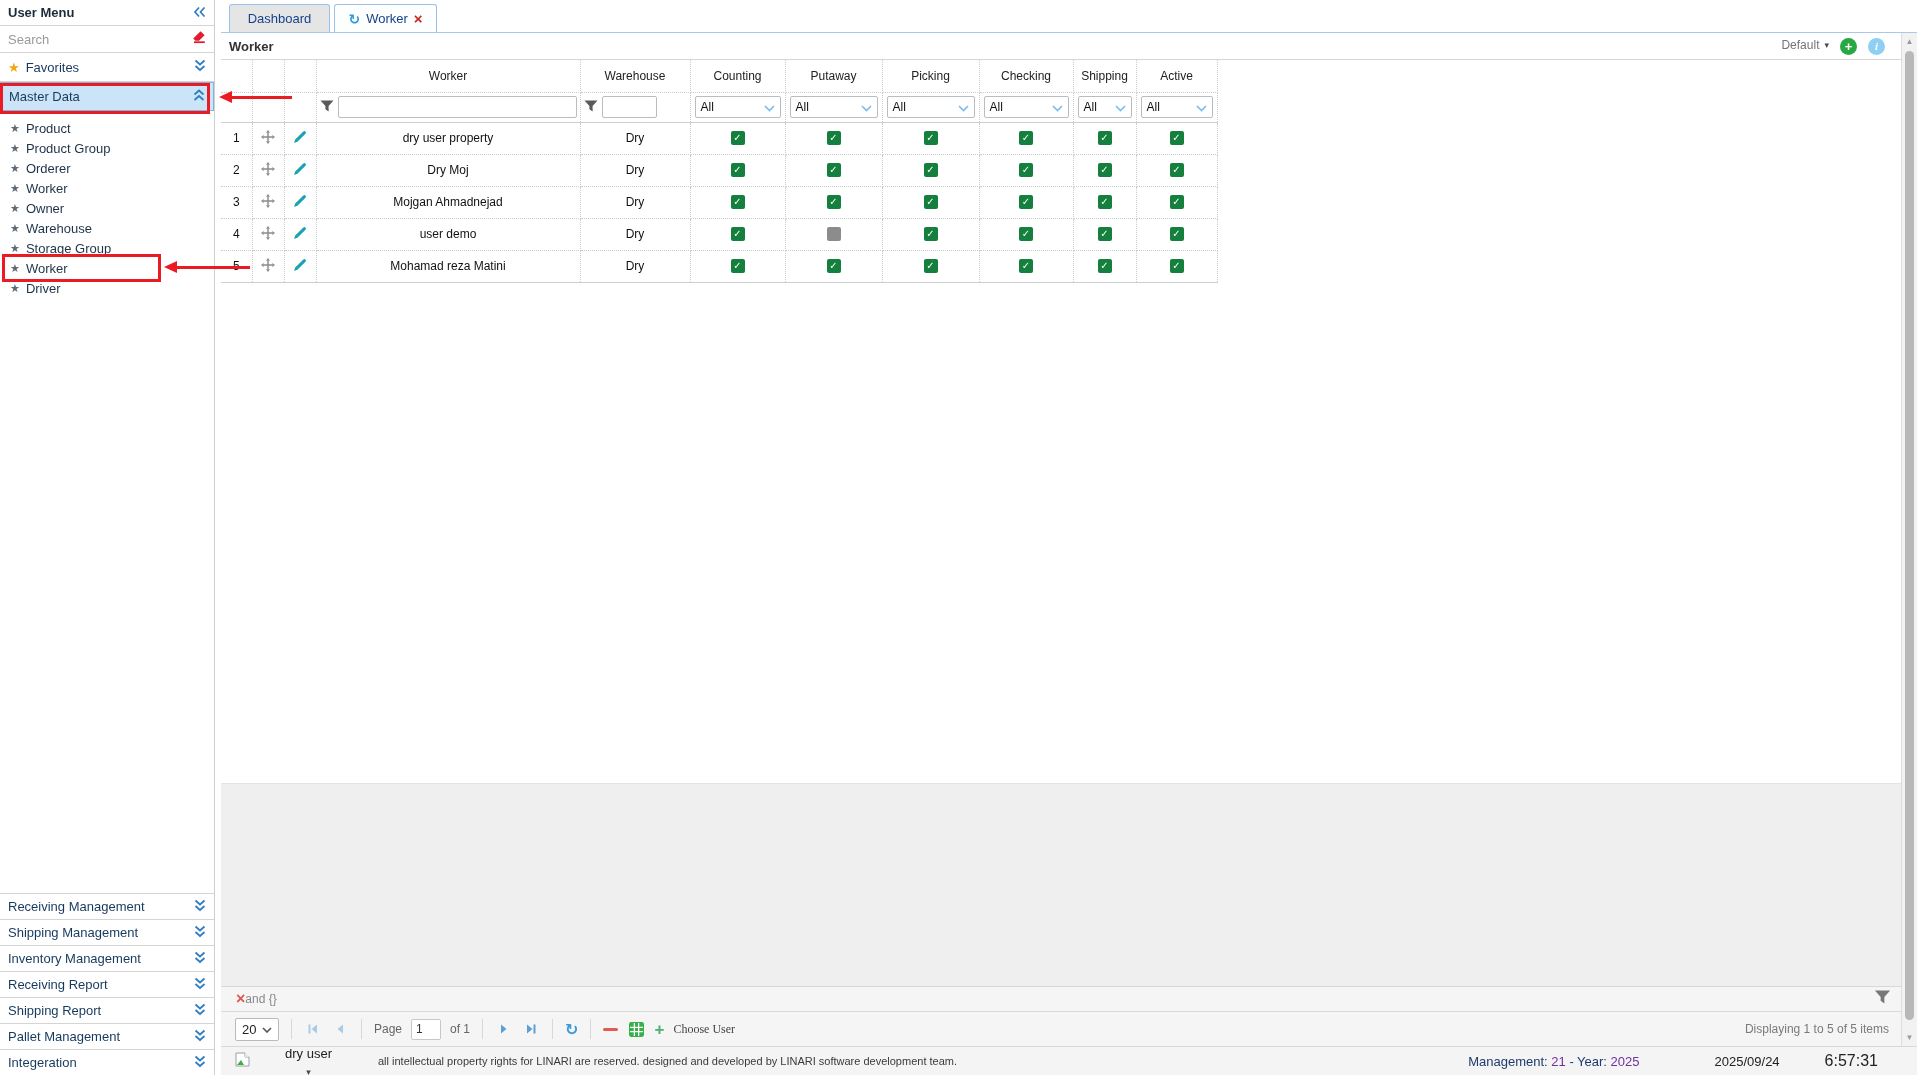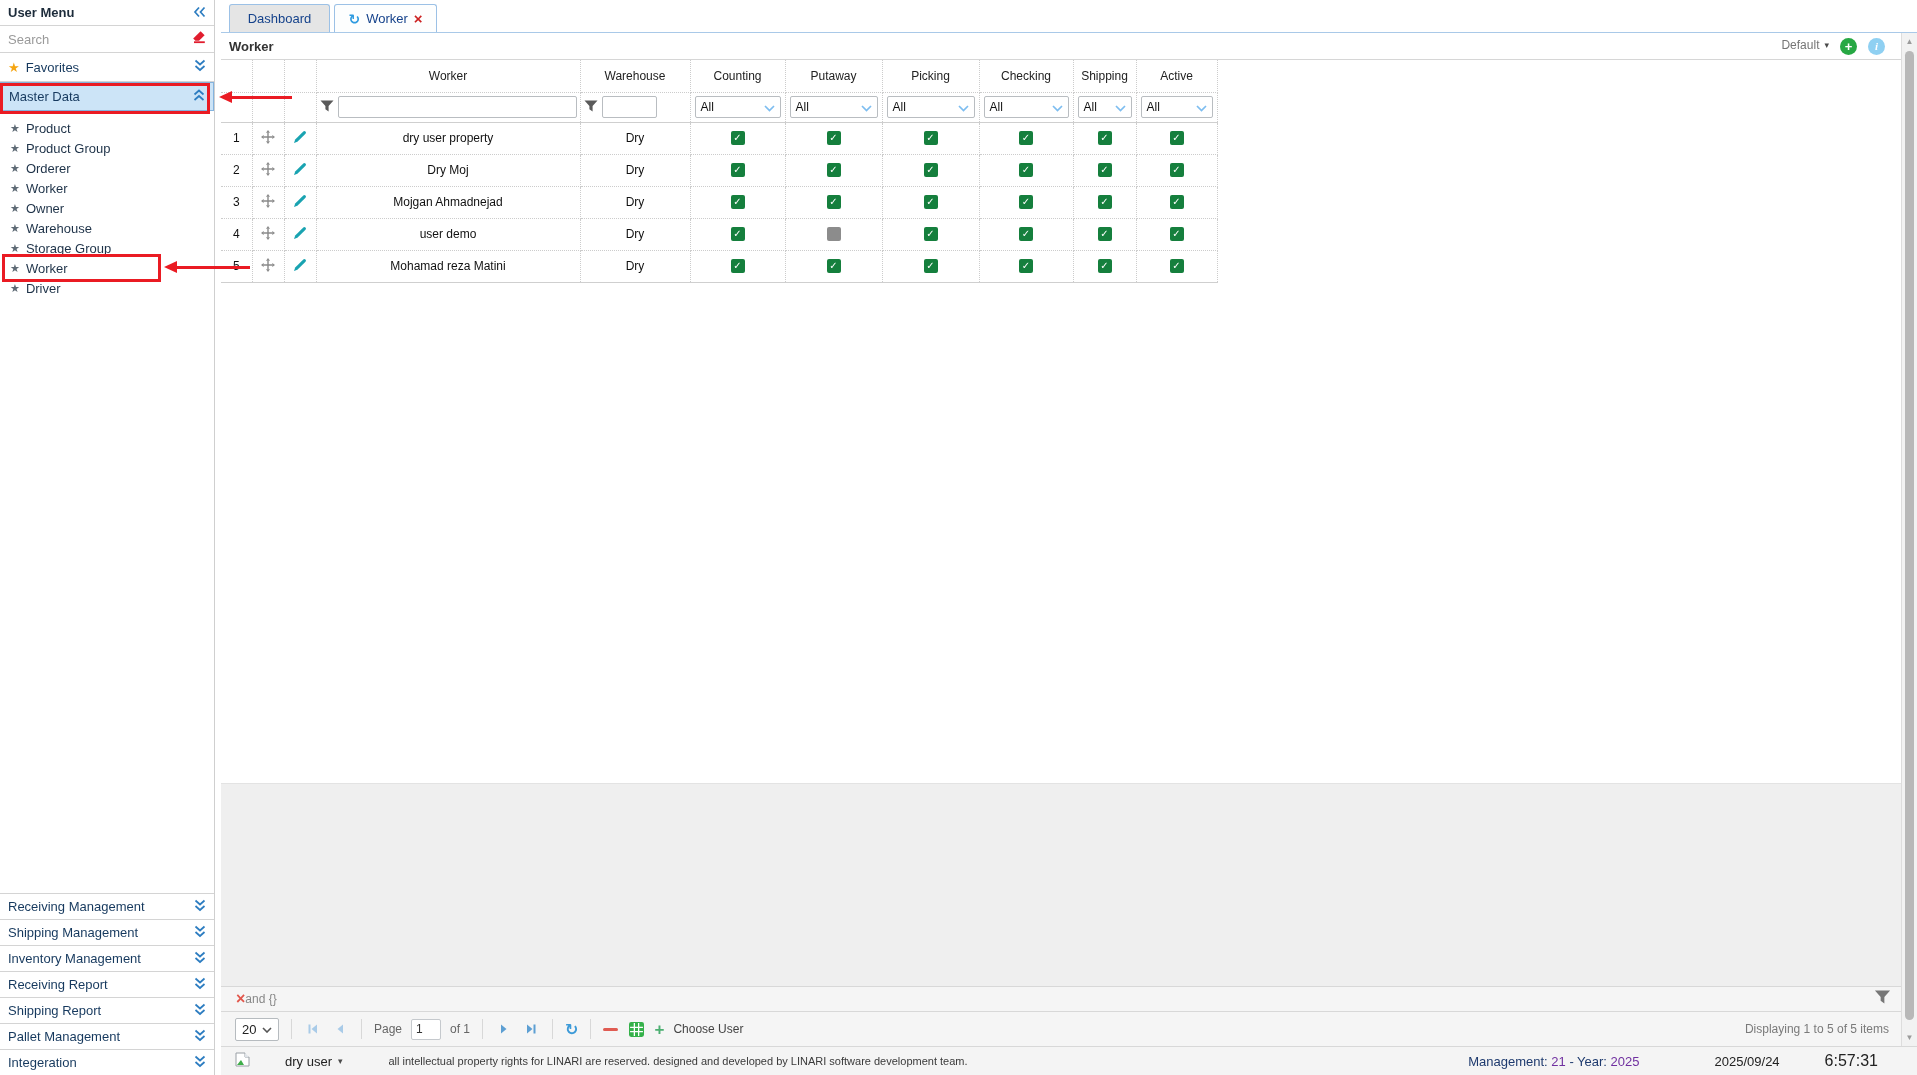--- a/index.html
+++ b/index.html
@@ -102,27 +102,27 @@
   .pg-size .lbl { flex:1; color:#222; font-size:13px; }
   .pg-sep { width:1px; height:20px; background:#d8d8d8; margin:0 3px; }
   .pg-btn { width:18px; height:18px; display:flex; align-items:center; justify-content:center;
     cursor:pointer; }
   .pg-input { width:30px; height:21px; border:1px solid #c5c9cd; border-radius:2px;
     font-size:12px; color:#333; padding:0 4px; outline:none;
     font-family:"Liberation Sans",sans-serif; }
   .pg-refresh { color:#3c9ad8; font-size:16px; font-weight:bold; cursor:pointer; }
   .pg-minus { width:15px; height:3px; background:#e05b52; border-radius:2px; cursor:pointer; }
   .pg-plus { color:#4caf71; font-size:17px; font-weight:bold; line-height:1; }
-  .pg-choose { color:#444; font-size:12px; cursor:pointer; }
+  .pg-choose { color:#444; font-size:12px; cursor:pointer;font-family:Liberation Serif, serif; }
   .pg-status { margin-left:auto; margin-right:14px; color:#7a7a7a; font-size:12px; }
 
   .footer { height:29px; background:#f4f4f4; border-top:1px solid #d8d8d8;
     display:flex; align-items:center; padding:0 14px; }
   .ft-user { display:flex; align-items:center; gap:6px; margin-left:35px; font-size:13px;
-    color:#222; cursor:pointer; }
+    color:#222; cursor:pointer;flex-direction:column; }
   .ft-copy { font-size:11px; color:#3a3a3a; margin-left:46px; }
   .ft-wh { margin-left:auto; font-size:13px; }
   .ft-wh .k { color:#1e3a6e; }
   .ft-wh .v { color:#7030a0; }
   .ft-date { font-size:13px; color:#222; margin-left:75px; }
   .ft-time { font-size:16px; color:#222; margin-left:45px; margin-right:25px; }
 
   
   .scrollbar { position:absolute; right:0; top:33px; width:16px; height:1013px;
     background:#f2f2f2; border-left:1px solid #ddd; }

